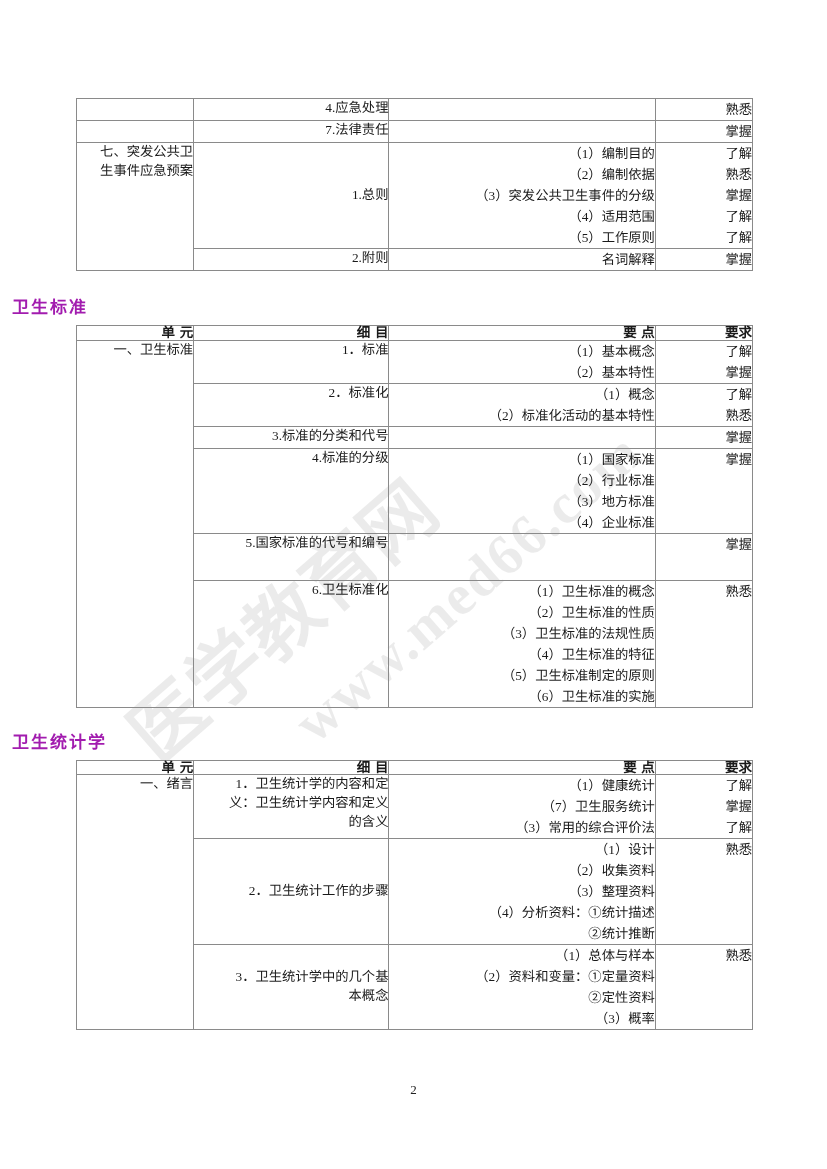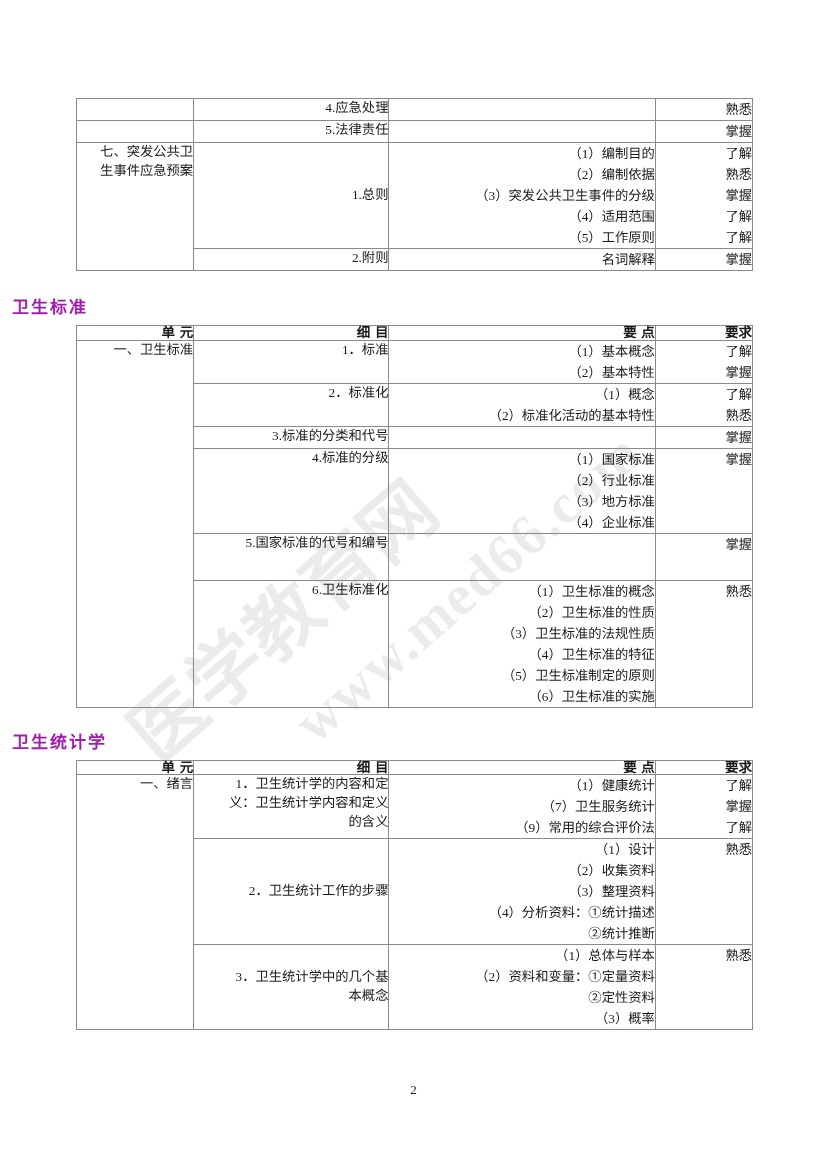--- a/index.html
+++ b/index.html
@@ -177,21 +177,21 @@
       </colgroup>
       <tbody>
         <tr>
           <td class="unit blank"></td>
           <td class="item">4.应急处理</td>
           <td class="point blank"></td>
           <td class="req">熟悉</td>
         </tr>
         <tr>
           <td class="unit blank"></td>
-          <td class="item">5.法律责任</td>
+          <td class="item">7.法律责任</td>
           <td class="point blank"></td>
           <td class="req">掌握</td>
         </tr>
         <tr>
           <td class="unit" rowspan="2">
             <span class="pline">七、突发公共卫
 生事件应急预案</span>
           </td>
           <td class="item mid">1.总则</td>
           <td class="point">
@@ -318,21 +318,21 @@
         <tr>
           <td class="unit" rowspan="3">一、绪言</td>
           <td class="item">
             <span class="pline">1．卫生统计学的内容和定
 义：卫生统计学内容和定义
 的含义</span>
           </td>
           <td class="point">
             <span class="pline">（1）健康统计</span>
             <span class="pline">（7）卫生服务统计</span>
-            <span class="pline">（9）常用的综合评价法</span>
+            <span class="pline">（3）常用的综合评价法</span>
           </td>
           <td class="req top">
             <span class="pline">了解</span>
             <span class="pline">掌握</span>
             <span class="pline">了解</span>
           </td>
         </tr>
         <tr>
           <td class="item mid">2．卫生统计工作的步骤</td>
           <td class="point">

